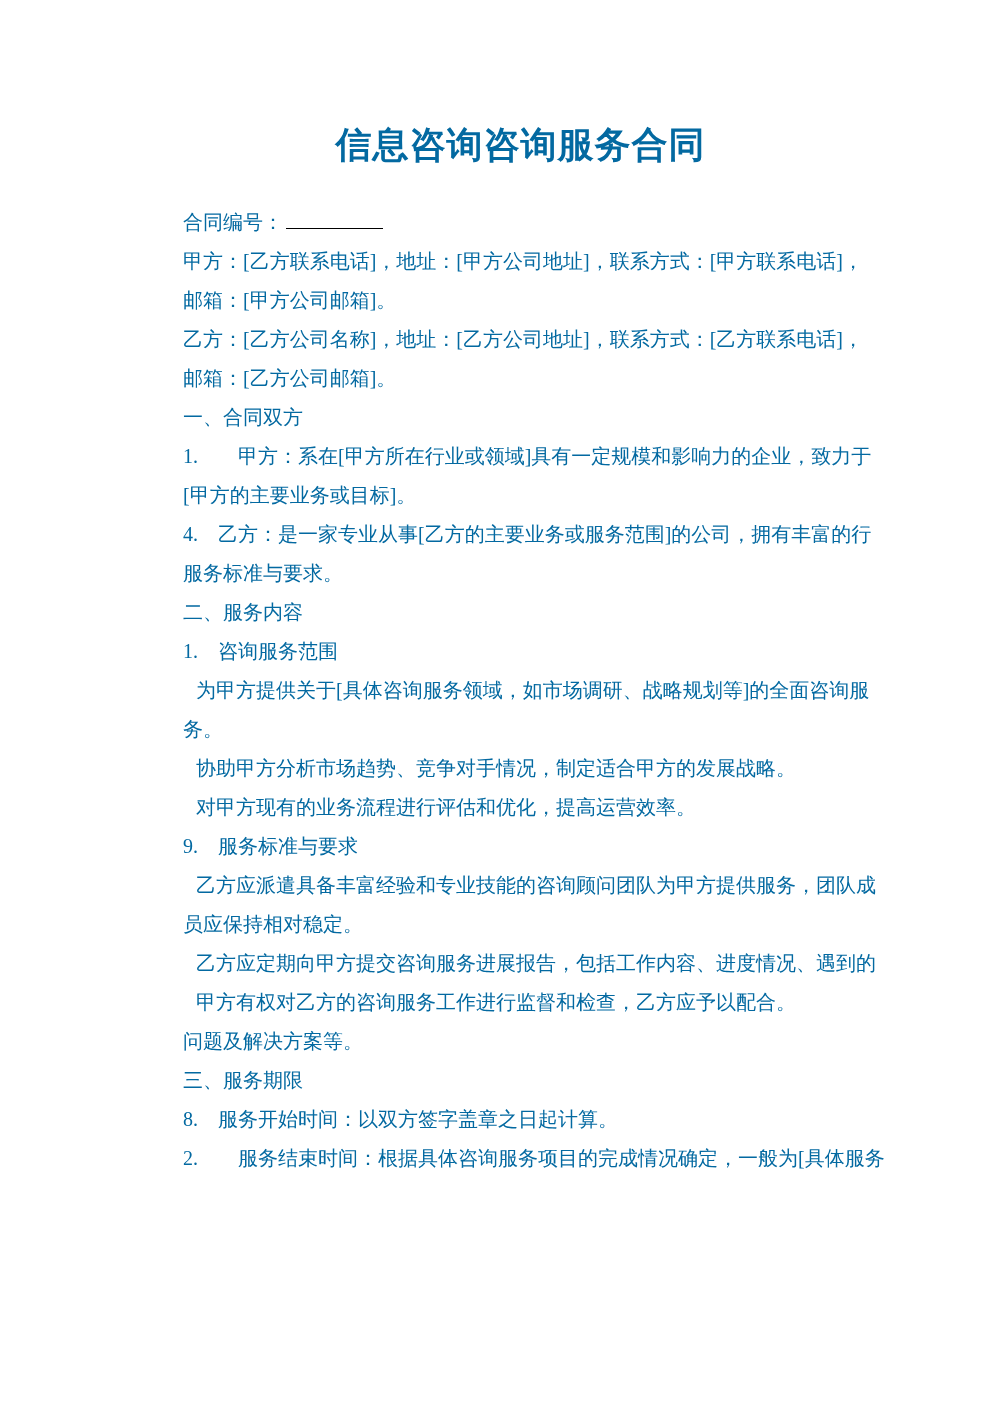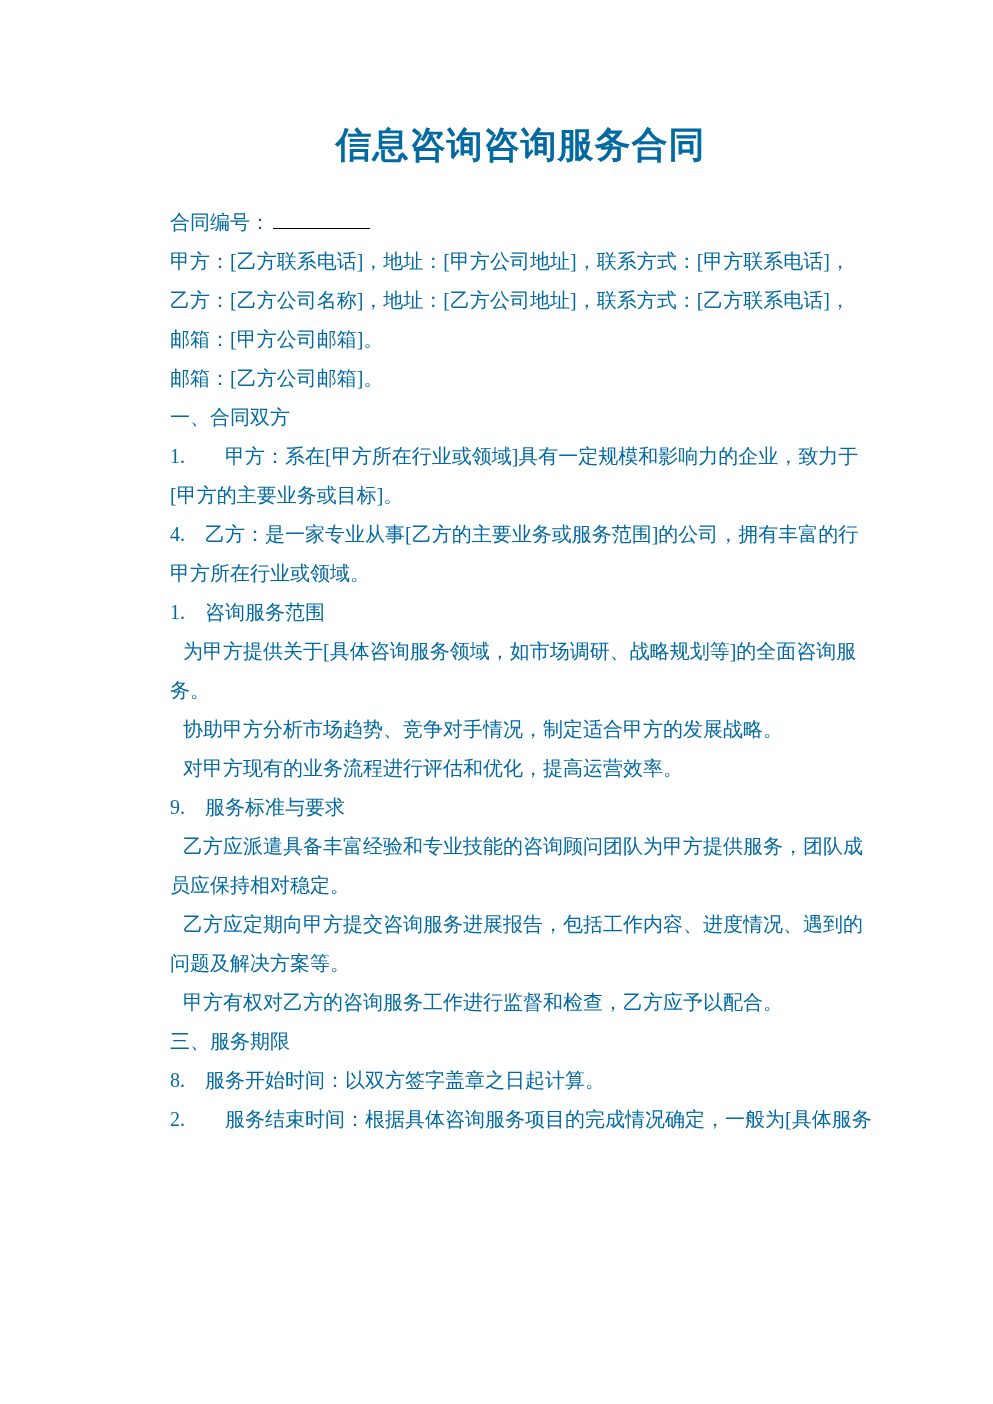--- a/index.html
+++ b/index.html
@@ -26,21 +26,21 @@
     text-align: center;
     font-size: 36px;
     line-height: 54px;
     font-weight: 700;
     letter-spacing: 1px;
     white-space: pre;
   }
   .doc-body {
     position: absolute;
     top: 203px;
-    left: 146px;
+    left: 159px;
     width: 712px;
     font-family: Liberation Serif, serif;
   }
   .line {
     height: 39px;
     line-height: 39px;
     font-size: 20px;
     white-space: pre;
   }
   .line.ind {
@@ -56,36 +56,37 @@
   }
 </style>
 </head>
 <body>
 
 <div class="page">
   <h1 class="doc-title">信息咨询咨询服务合同</h1>
   <div class="doc-body" id="lines-container">
       <div class="line"><span>合同编号：</span><span class="blank-underline"></span></div>
       <div class="line"><span>甲方：[乙方联系电话]，地址：[甲方公司地址]，联系方式：[甲方联系电话]，</span></div>
+      <div class="line"><span>邮箱：[甲方公司邮箱]。</span></div>
       <div class="line"><span>乙方：[乙方公司名称]，地址：[乙方公司地址]，联系方式：[乙方联系电话]，</span></div>
-      <div class="line"><span>邮箱：[甲方公司邮箱]。</span></div>
       <div class="line"><span>邮箱：[乙方公司邮箱]。</span></div>
       <div class="line"><span>一、合同双方</span></div>
       <div class="line"><span>1.　　甲方：系在[甲方所在行业或领域]具有一定规模和影响力的企业，致力于</span></div>
       <div class="line"><span>[甲方的主要业务或目标]。</span></div>
       <div class="line"><span>4.　乙方：是一家专业从事[乙方的主要业务或服务范围]的公司，拥有丰富的行</span></div>
-      <div class="line"><span>甲方所在行业或领域。</span></div>
+      <div class="line"><span>服务标准与要求。</span></div>
+      <div class="line"><span>二、服务内容</span></div>
       <div class="line"><span>1.　咨询服务范围</span></div>
       <div class="line ind"><span>为甲方提供关于[具体咨询服务领域，如市场调研、战略规划等]的全面咨询服</span></div>
       <div class="line"><span>务。</span></div>
       <div class="line ind"><span>协助甲方分析市场趋势、竞争对手情况，制定适合甲方的发展战略。</span></div>
       <div class="line ind"><span>对甲方现有的业务流程进行评估和优化，提高运营效率。</span></div>
       <div class="line"><span>9.　服务标准与要求</span></div>
       <div class="line ind"><span>乙方应派遣具备丰富经验和专业技能的咨询顾问团队为甲方提供服务，团队成</span></div>
       <div class="line"><span>员应保持相对稳定。</span></div>
       <div class="line ind"><span>乙方应定期向甲方提交咨询服务进展报告，包括工作内容、进度情况、遇到的</span></div>
+      <div class="line ind"><span>甲方有权对乙方的咨询服务工作进行监督和检查，乙方应予以配合。</span></div>
       <div class="line"><span>问题及解决方案等。</span></div>
-      <div class="line ind"><span>甲方有权对乙方的咨询服务工作进行监督和检查，乙方应予以配合。</span></div>
       <div class="line"><span>三、服务期限</span></div>
       <div class="line"><span>8.　服务开始时间：以双方签字盖章之日起计算。</span></div>
       <div class="line"><span>2.　　服务结束时间：根据具体咨询服务项目的完成情况确定，一般为[具体服务</span></div>
     </div>
 </div>
 
 </body></html>

